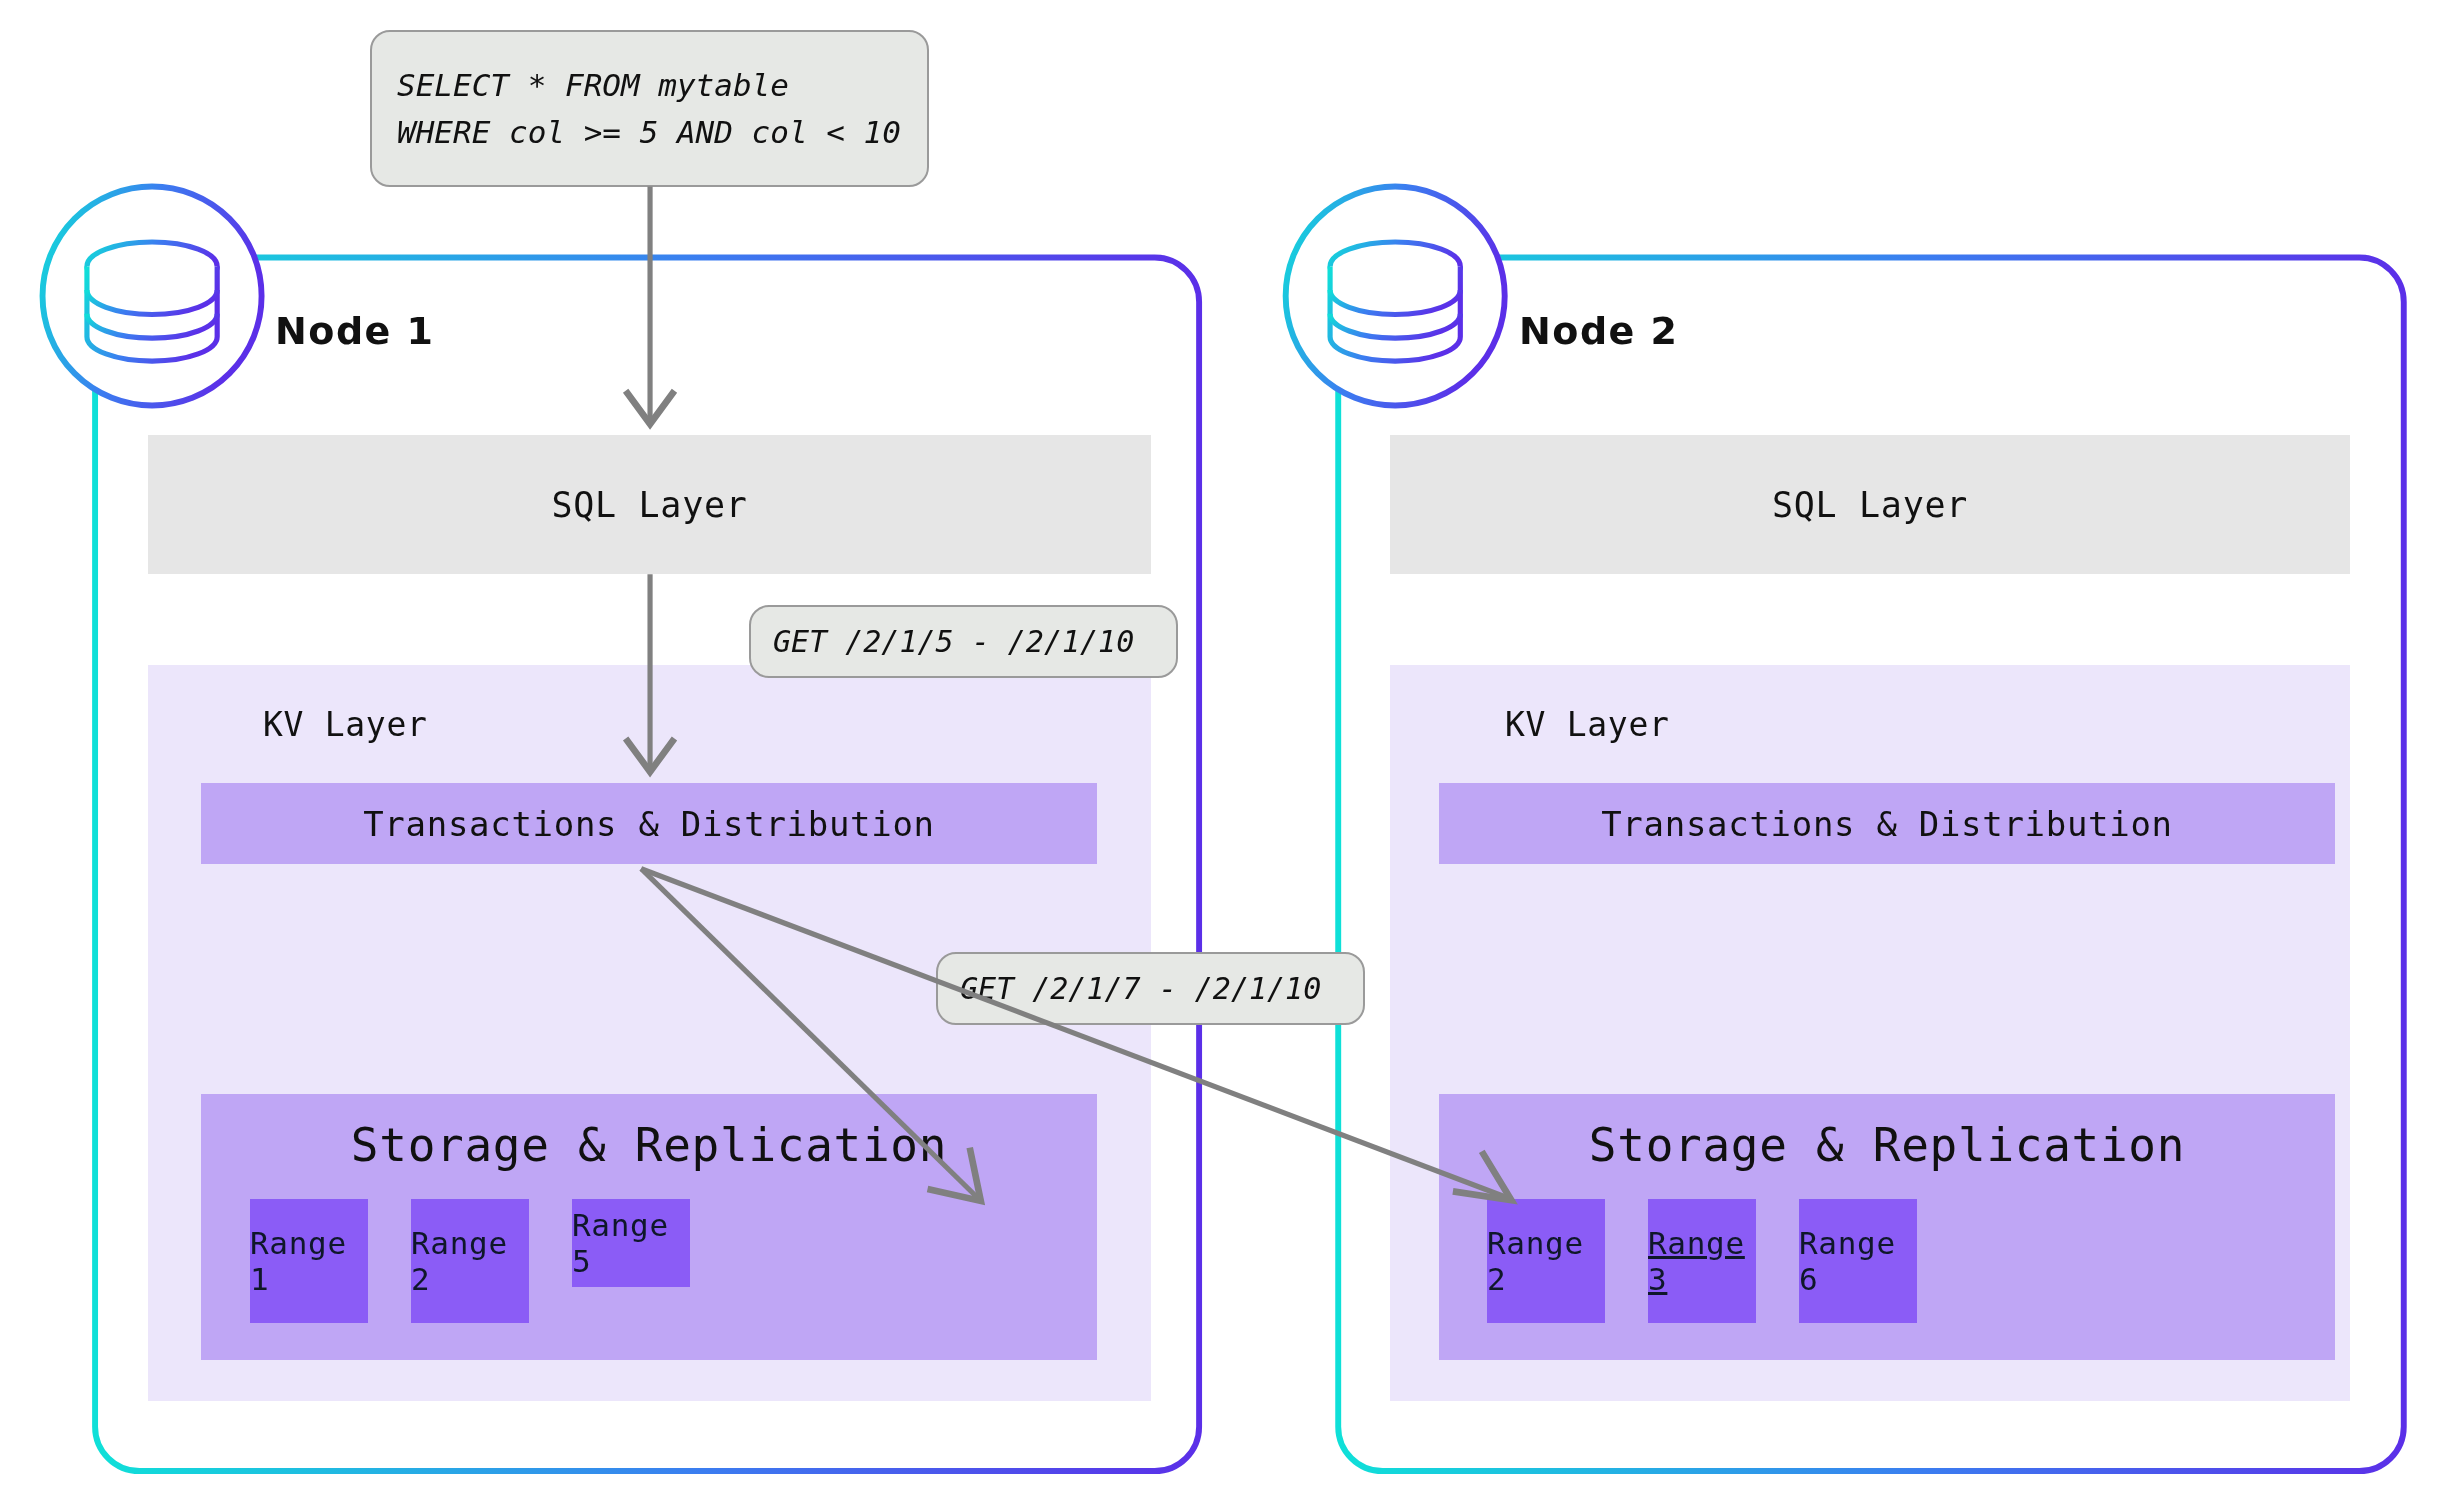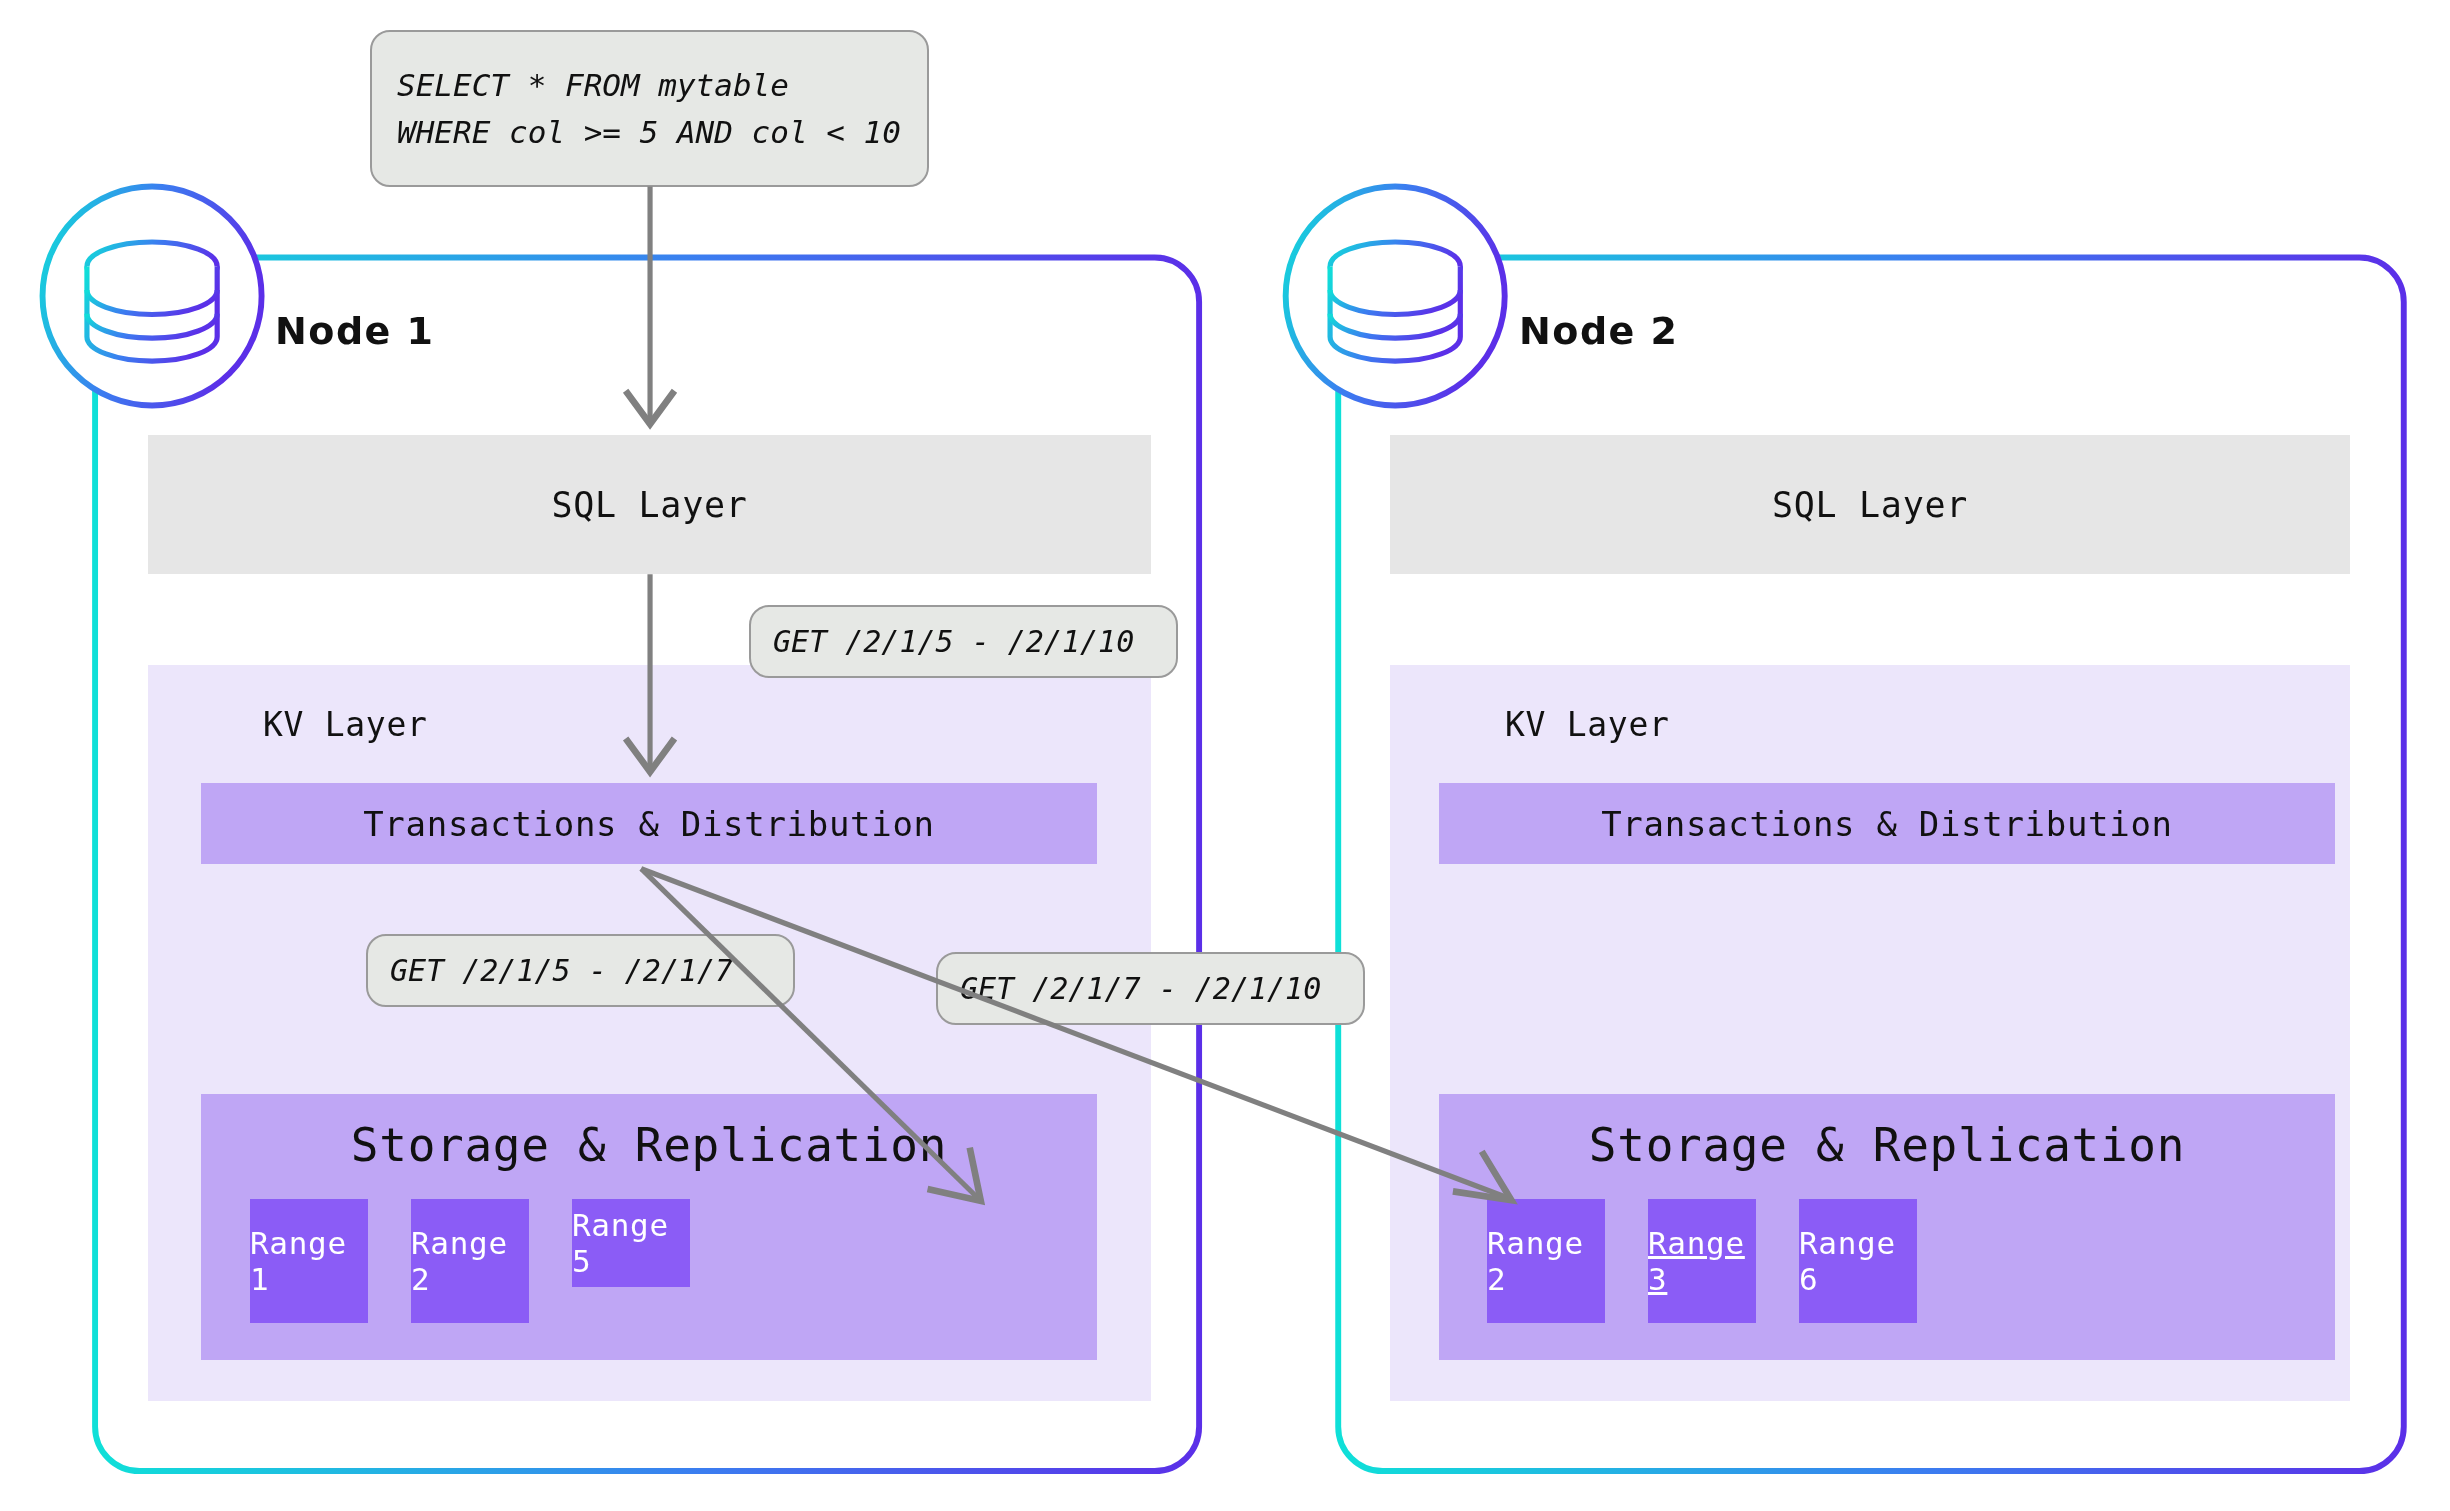--- a/index.html
+++ b/index.html
@@ -40,21 +40,21 @@
   .txn-bar span{font-size:34px;color:#111111;letter-spacing:0.7px;white-space:nowrap;}
 
   .storage-box{position:absolute;z-index:12;background:#bfa6f5;}
   .storage-title{
     position:absolute;z-index:14;width:100%;text-align:center;
     font-size:46px;color:#111111;letter-spacing:0.7px;
   }
   .range-row{position:absolute;display:flex;z-index:14;}
   .range-cell{
     background:#8b5cf6;display:flex;align-items:center;justify-content:center;
-    color:#ffffff;font-size:31px;letter-spacing:0.7px;
+    color:#0f172a;font-size:31px;letter-spacing:0.7px;
   }
 
   
   .bubble{
     position:absolute;z-index:35;background:#e6e8e5;
     border:2.2px solid #9a9a9a;border-radius:20px;
     display:flex;flex-direction:column;align-items:flex-start;justify-content:center;
     box-sizing:border-box;
   }
   .bubble .line{
@@ -183,22 +183,19 @@
 
   <div class="bubble query" style="left:370px;top:30px;width:559px;height:157px;">
     <div class="line">SELECT * FROM mytable</div>
     <div class="line">WHERE col &gt;= 5 AND col &lt; 10</div>
   </div>
 
   <div class="bubble get" style="left:749px;top:605px;width:429px;height:73px;">
     <div class="line">GET /2/1/5 - /2/1/10</div>
   </div>
 
-  <div class="bubble get" style="left:366px;top:934px;width:429px;height:73px;">
-    <div class="line">GET /2/1/5 - /2/1/7</div>
-  </div>
 
   <div class="bubble get" style="left:936px;top:952px;width:429px;height:73px;">
     <div class="line">GET /2/1/7 - /2/1/10</div>
   </div>
 
 </div>
 
 
 </body></html>

